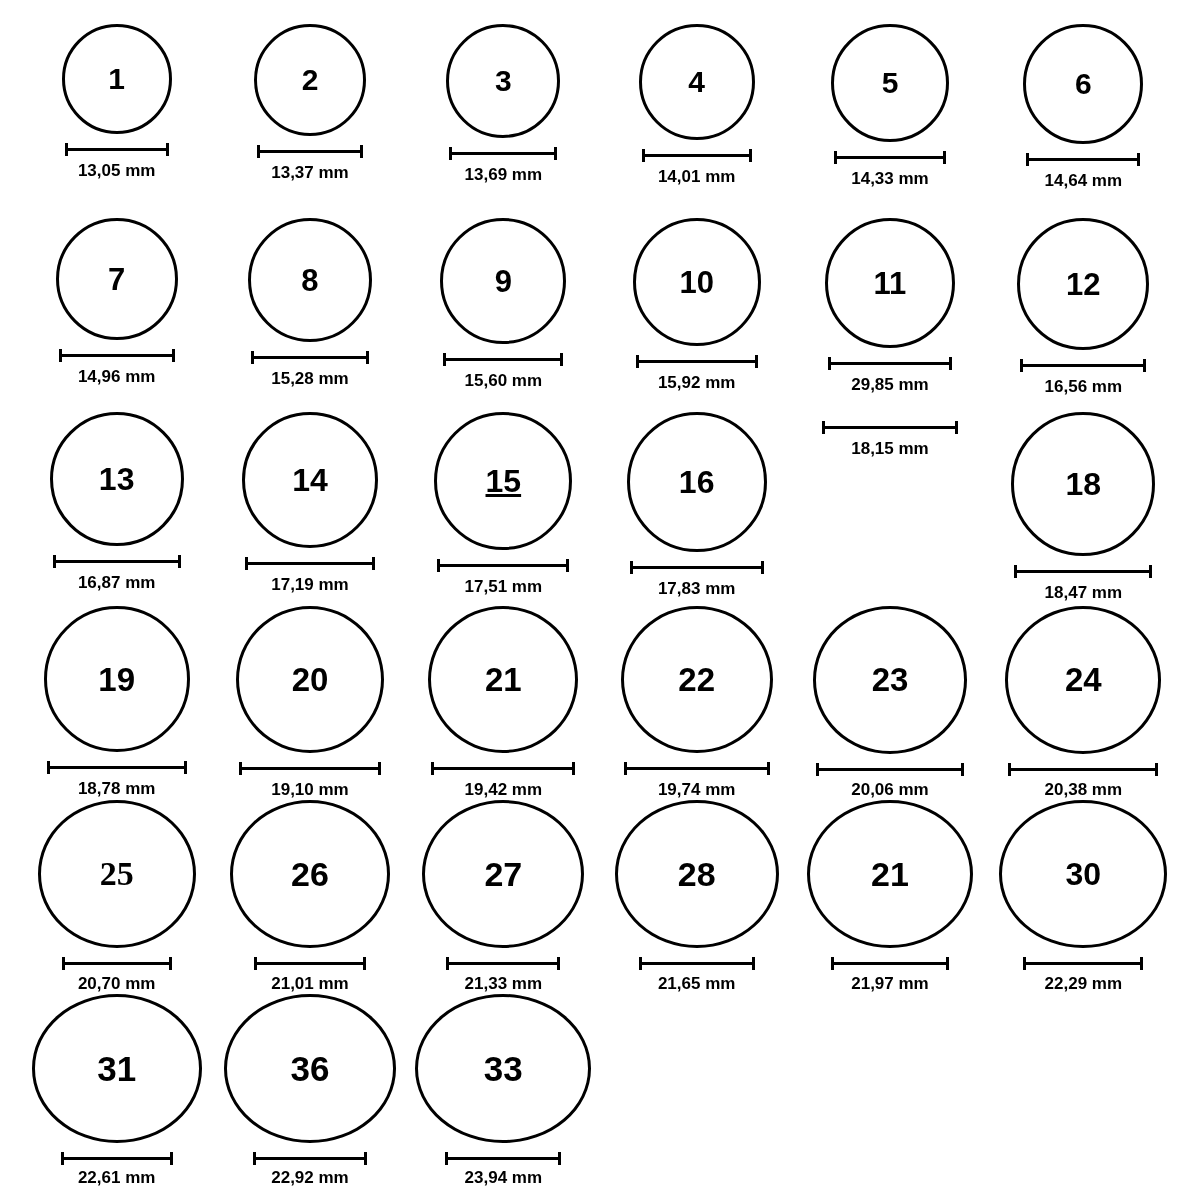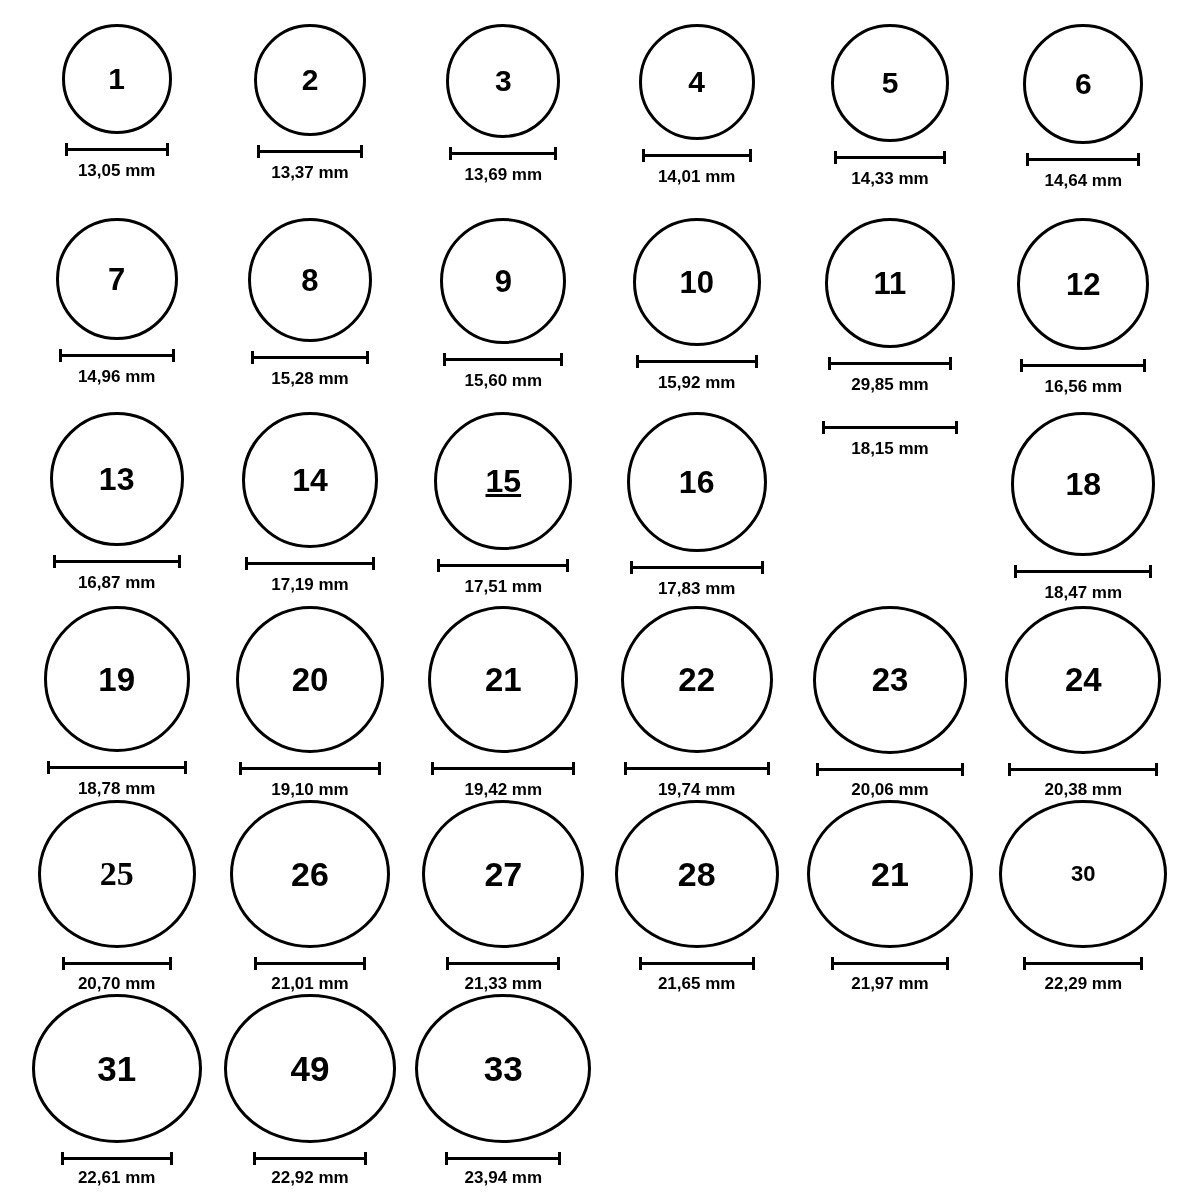--- a/index.html
+++ b/index.html
@@ -396,21 +396,21 @@
         </div>
         <div class="measure" style="width: 118px;">
           <div class="bar"></div>
           <div class="cap left"></div>
           <div class="cap right"></div>
         </div>
         <div class="mm">21,97 mm</div>
       </div>
       <div class="cell">
         <div class="ring" style="width: 168px; height: 168px;">
-          <span class="ring-label" style="font-size: 22px;">30</span>
+          <span class="ring-label" style="font-size: 32px;">30</span>
         </div>
         <div class="measure" style="width: 120px;">
           <div class="bar"></div>
           <div class="cap left"></div>
           <div class="cap right"></div>
         </div>
         <div class="mm">22,29 mm</div>
       </div>
       <div class="cell">
         <div class="ring" style="width: 170px; height: 170px;">
@@ -418,21 +418,21 @@
         </div>
         <div class="measure" style="width: 112px;">
           <div class="bar"></div>
           <div class="cap left"></div>
           <div class="cap right"></div>
         </div>
         <div class="mm">22,61 mm</div>
       </div>
       <div class="cell">
         <div class="ring" style="width: 172px; height: 172px;">
-          <span class="ring-label" style="font-size: 35px;">49</span>
+          <span class="ring-label" style="font-size: 35px;">36</span>
         </div>
         <div class="measure" style="width: 114px;">
           <div class="bar"></div>
           <div class="cap left"></div>
           <div class="cap right"></div>
         </div>
         <div class="mm">22,92 mm</div>
       </div>
       <div class="cell">
         <div class="ring" style="width: 176px; height: 176px;">

